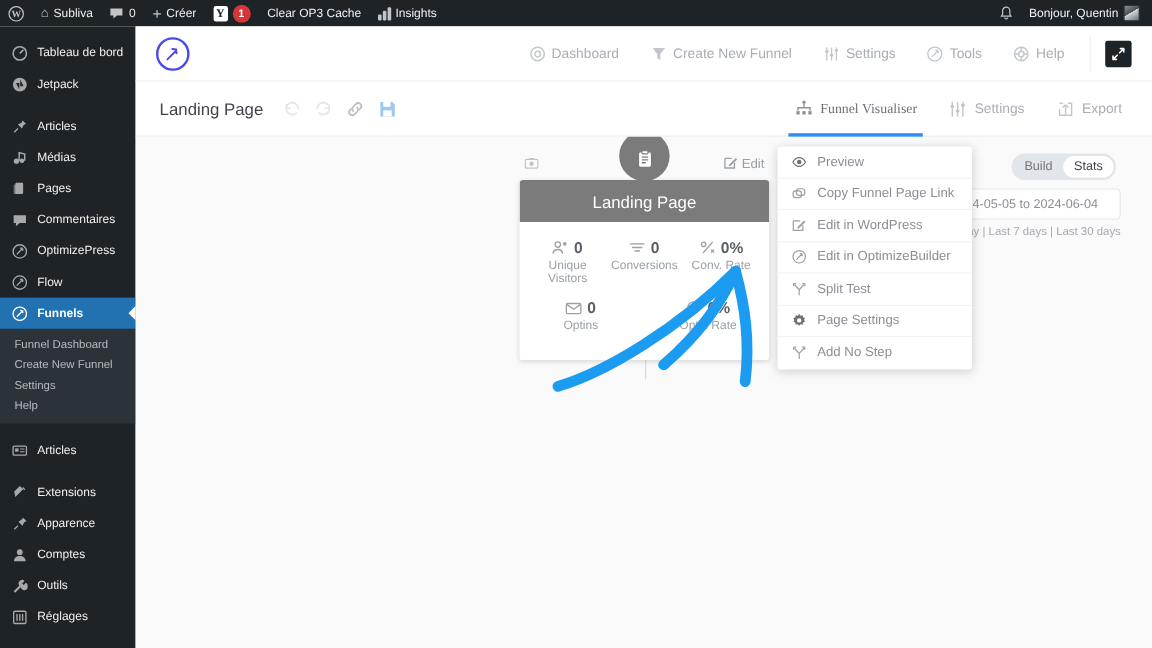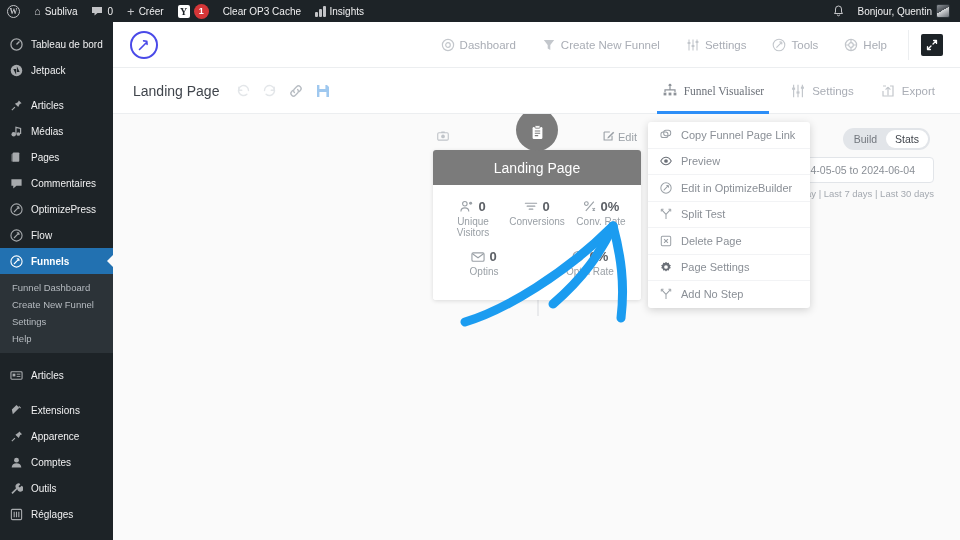--- a/index.html
+++ b/index.html
@@ -702,62 +702,62 @@
               <div class="stat-label">Optin Rate</div>
             </div>
           </div>
         </div>
       </div>
     </div>
 
     <div class="menu">
       <div class="menu-item">
         <span class="menu-ico">
+          <svg width="12" height="10" viewBox="0 0 13 10">
+              <path d="M0.8 5C2.4 2.2 4.4 1 6.5 1S10.6 2.2 12.2 5c-1.6 2.8-3.6 4-5.7 4S2.4 7.8.8 5z" fill="none" stroke="#6b7078" stroke-width="1.1"></path>
+              <circle cx="6.5" cy="5" r="2" fill="#6b7078"></circle>
+            </svg>
+        </span>
+        <span>Preview</span>
+      </div>
+      <div class="menu-item">
+        <span class="menu-ico">
           <svg width="12" height="11" viewBox="0 0 13 12">
               <rect x="1" y="3.4" width="7.6" height="6" rx="2.4" fill="none" stroke="currentColor" stroke-width="1.1"></rect>
               <rect x="4" y="1.4" width="7.6" height="6" rx="2.4" fill="none" stroke="currentColor" stroke-width="1.1"></rect>
             </svg>
         </span>
         <span>Copy Funnel Page Link</span>
       </div>
       <div class="menu-item">
         <span class="menu-ico">
-          <svg width="12" height="10" viewBox="0 0 13 10">
-              <path d="M0.8 5C2.4 2.2 4.4 1 6.5 1S10.6 2.2 12.2 5c-1.6 2.8-3.6 4-5.7 4S2.4 7.8.8 5z" fill="none" stroke="#6b7078" stroke-width="1.1"></path>
-              <circle cx="6.5" cy="5" r="2" fill="#6b7078"></circle>
-            </svg>
-        </span>
-        <span>Preview</span>
+          <svg width="12" height="12" viewBox="0 0 13 13">
+              <path d="M1.2 2.2h6.2M1.2 2.2v8.6h8.6V6.2" stroke="currentColor" stroke-width="1.1" fill="none"></path>
+              <path d="M5.2 7.6L11 1.9l1.2 1.2-5.8 5.7-1.7.5z" fill="currentColor"></path>
+            </svg>
+        </span>
+        <span>Edit in WordPress</span>
       </div>
       <div class="menu-item">
         <span class="menu-ico">
           <svg width="12" height="12" viewBox="0 0 13 13">
               <circle cx="6.5" cy="6.5" r="5.6" fill="none" stroke="currentColor" stroke-width="1.1"></circle>
               <path d="M4 9l4.6-4.7M9.1 3.9l.2 2.2M9.1 3.9l-2.2-.2" stroke="currentColor" stroke-width="1.1" fill="none"></path>
             </svg>
         </span>
         <span>Edit in OptimizeBuilder</span>
       </div>
       <div class="menu-item">
         <span class="menu-ico">
           <svg width="12" height="12" viewBox="0 0 13 13">
               <path d="M6.5 12V7M6.5 7L2.2 2.4M6.5 7l4.3-4.6" stroke="currentColor" stroke-width="1.1" fill="none"></path>
               <path d="M1.4 1.4h2.4M1.4 1.4v2.4M11.6 1.4H9.2M11.6 1.4v2.4" stroke="currentColor" stroke-width="1.1" fill="none"></path>
             </svg>
         </span>
         <span>Split Test</span>
-      </div>
-      <div class="menu-item">
-        <span class="menu-ico">
-          <svg width="12" height="12" viewBox="0 0 13 13">
-              <rect x="1.4" y="1.4" width="10.2" height="10.2" rx="1.2" fill="none" stroke="currentColor" stroke-width="1.1"></rect>
-              <path d="M4.4 4.4l4.2 4.2M8.6 4.4l-4.2 4.2" stroke="currentColor" stroke-width="1.1"></path>
-            </svg>
-        </span>
-        <span>Delete Page</span>
       </div>
       <div class="menu-item">
         <span class="menu-ico">
           <svg width="12" height="12" viewBox="0 0 13 13">
               <path d="M6.5 0.8l1.2 1.5 1.9-.5.4 1.9 1.8.8-1 1.6 1 1.6-1.8.8-.4 1.9-1.9-.5-1.2 1.5-1.2-1.5-1.9.5-.4-1.9-1.8-.8 1-1.6-1-1.6 1.8-.8.4-1.9 1.9.5z" fill="#6b7078"></path>
               <circle cx="6.5" cy="6.5" r="2" fill="#fff"></circle>
             </svg>
         </span>
         <span>Page Settings</span>
       </div>

